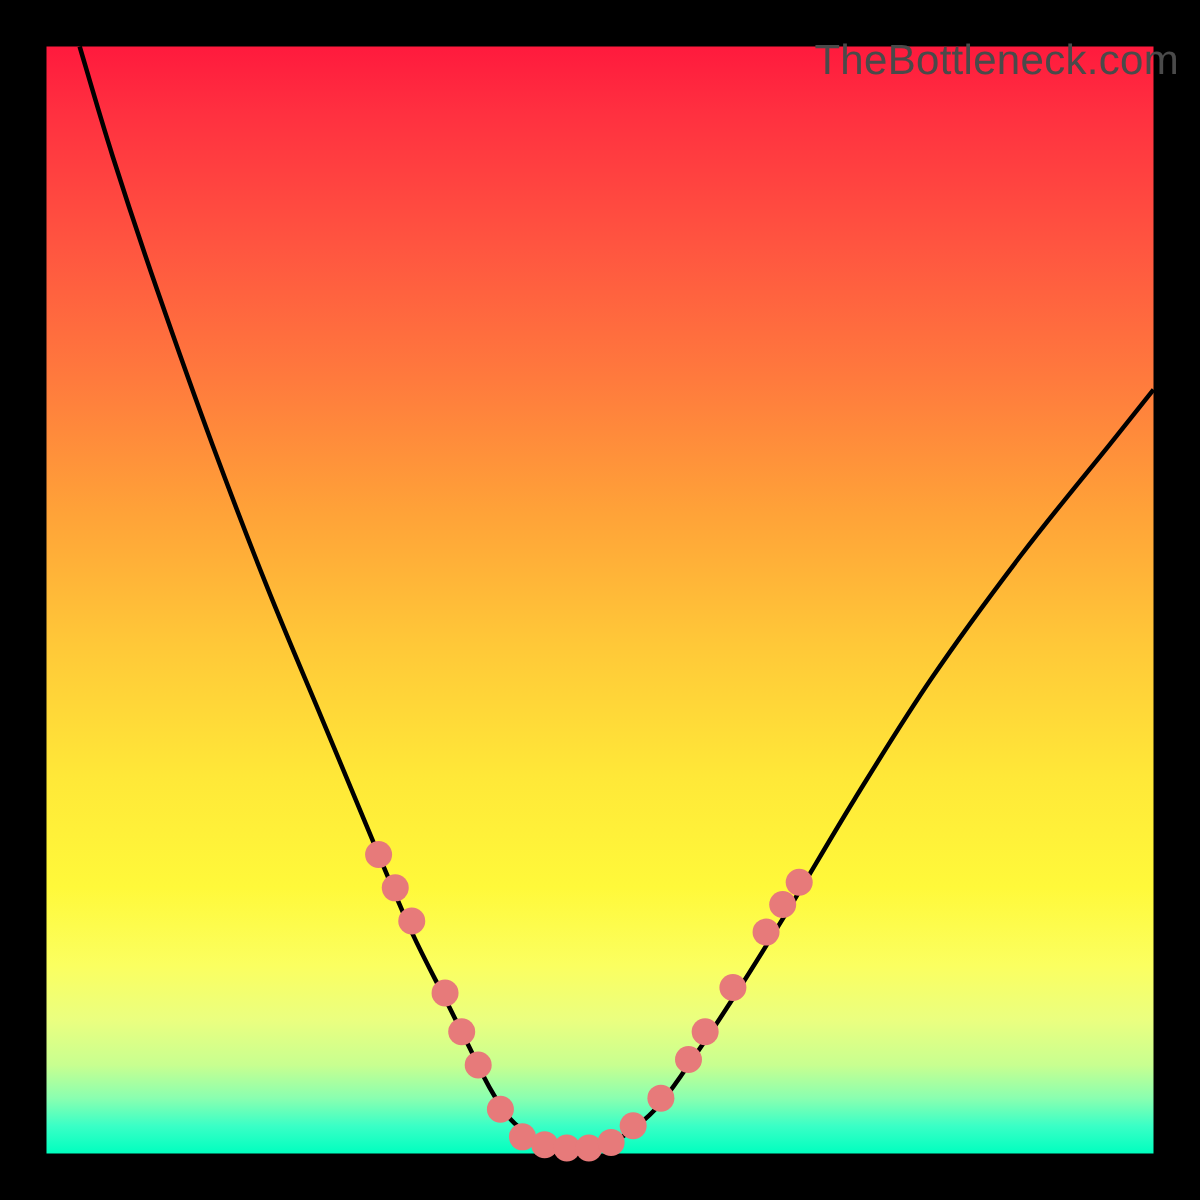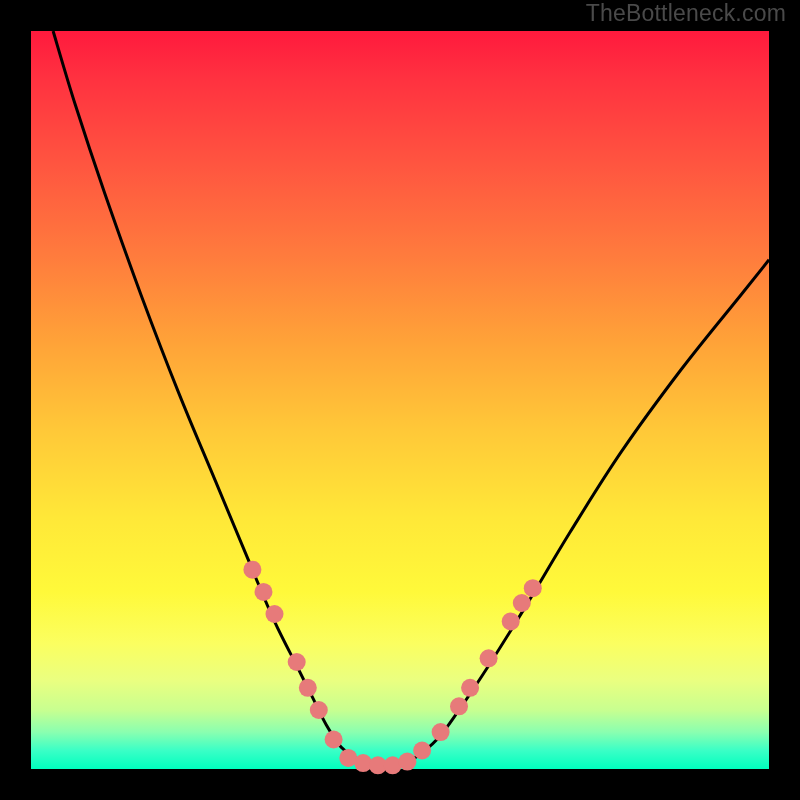--- a/index.html
+++ b/index.html
@@ -46,24 +46,24 @@
   svg.curve {
     position: absolute;
     left: 0;
     top: 0;
     width: 738px;
     height: 738px;
     overflow: visible;
   }
   .watermark {
     position: absolute;
-    top: 0;
+    top: 24px;
     right: 14px;
     color: #4a4a4a;
-    font-size: 23px;
+    font-size: 28px;
     font-weight: 500;
     letter-spacing: 0.2px;
   }
 </style>
 </head>
 <body>
 
 <div class="frame">
   <div class="plot">
     <svg class="curve" viewBox="0 0 738 738" preserveAspectRatio="none">

